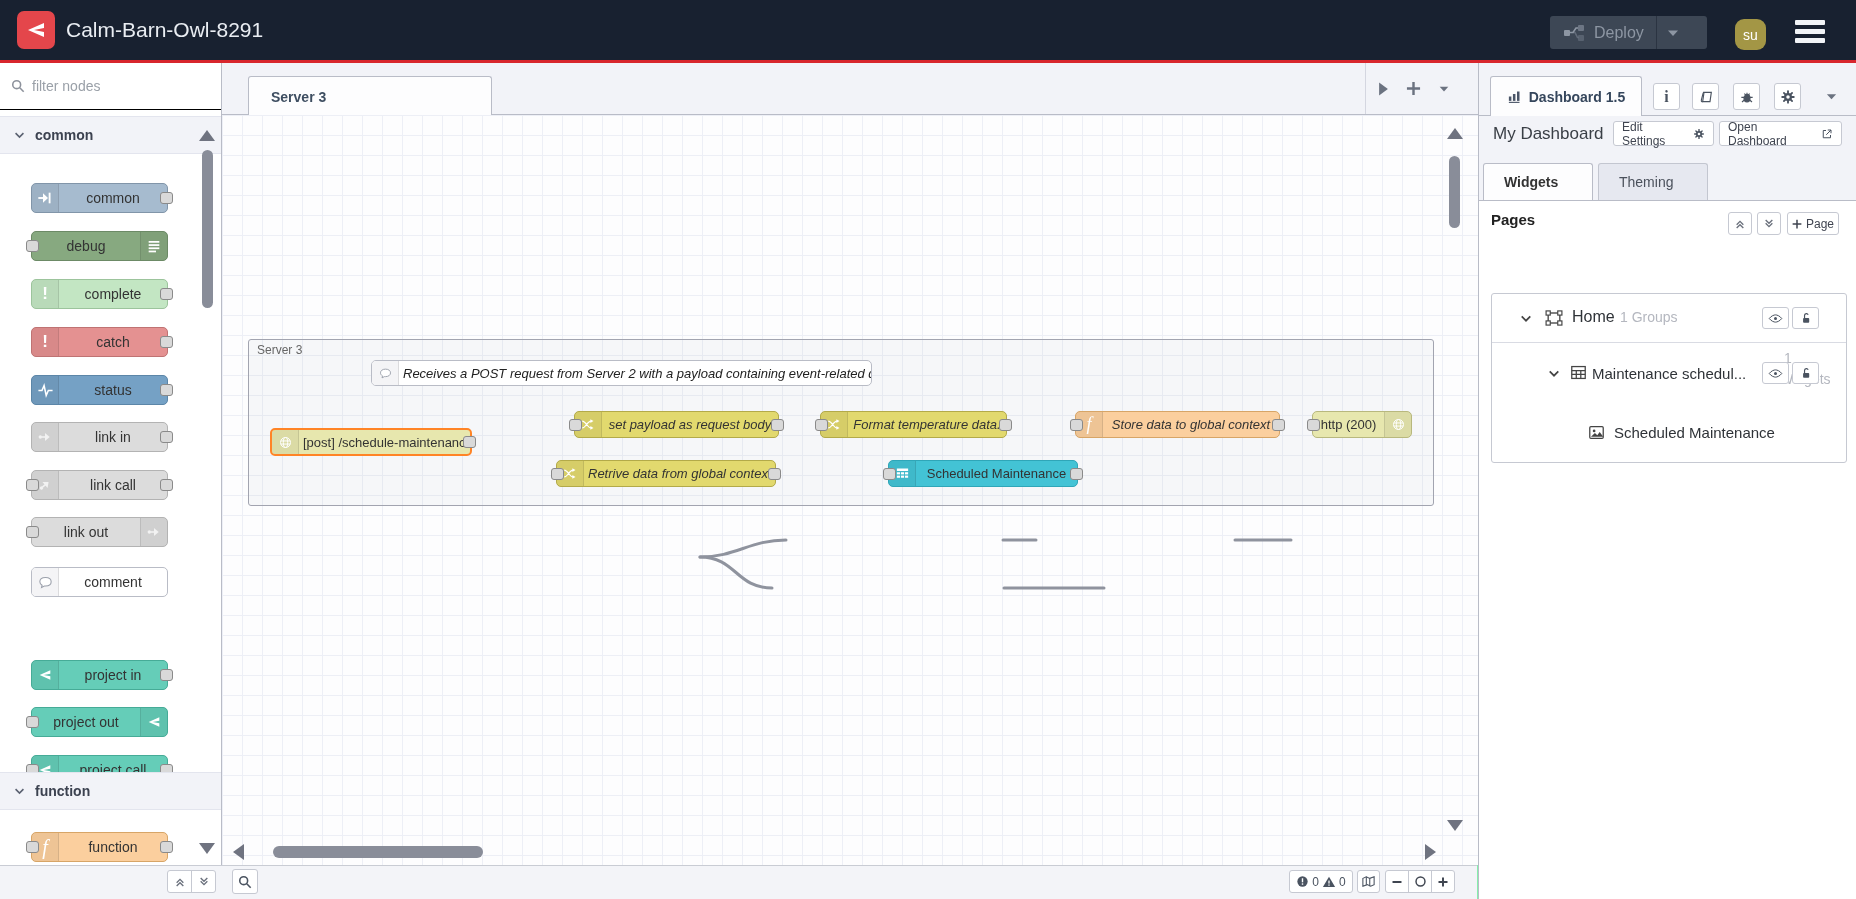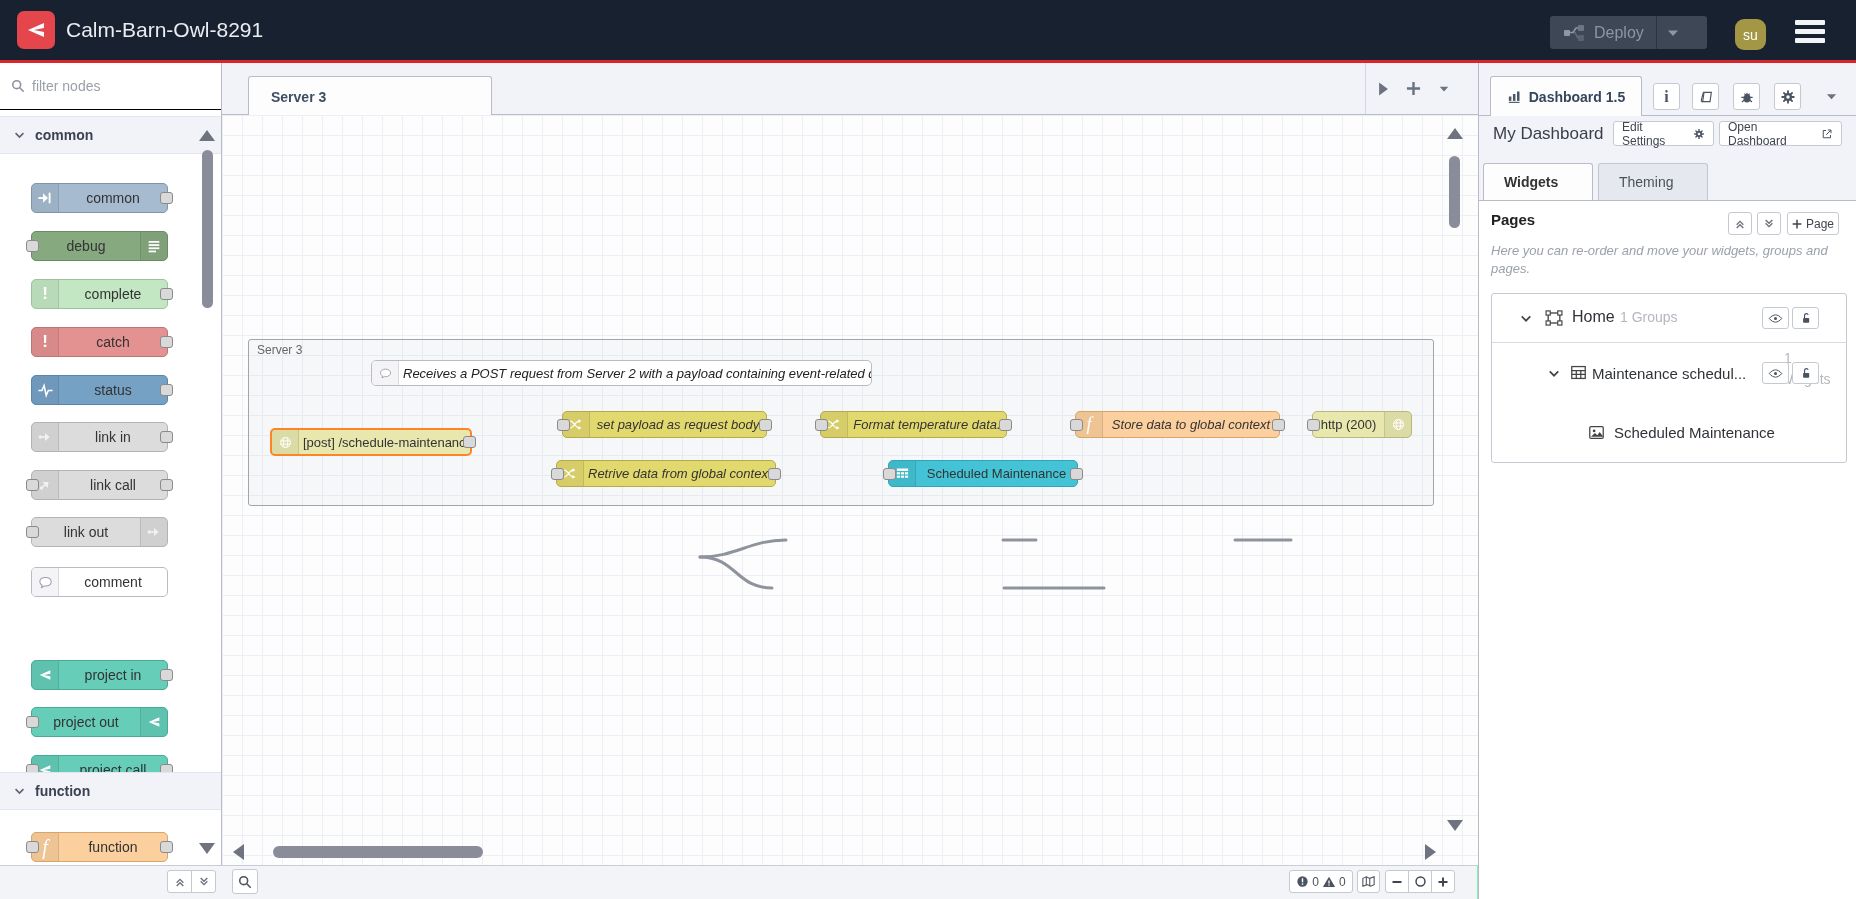--- a/index.html
+++ b/index.html
@@ -356,21 +356,21 @@
             <g stroke="#fff" fill="none" stroke-width="1.6">
               <circle cx="12" cy="12" r="8"></circle>
               <ellipse cx="12" cy="12" rx="3.5" ry="8"></ellipse>
               <path d="M4.5 9.5h15M4.5 14.5h15"></path>
             </g>
           </svg>
         </span>
       <span class="lbl">[post] /schedule-maintenance</span>
         <span class="port po"></span>
     </div>
-    <div class="node flow c-khaki" style="left:340px;top:296px;width:205px;height:27px">
+    <div class="node flow c-khaki" style="left:352px;top:296px;width:205px;height:27px">
       <span class="stripe sl">
           <svg width="15" height="15" viewBox="0 0 24 24">
             <g stroke="#fff" stroke-width="2" fill="none">
               <path d="M2 6.5c6 0 8 11 14 11M2 17.5c6 0 8-11 14-11"></path>
             </g>
             <g fill="#fff">
               <path d="M15 3.5 20 6.5 15 9.5z"></path>
               <path d="M15 14.5 20 17.5 15 20.5z"></path>
             </g>
           </svg>
@@ -641,21 +641,20 @@
     <div class="abs btn" style="left:308px;top:149px;width:52px;height:23px;gap:4px;font-size:12px;color:#3f4450">
       <span>
           <svg width="10" height="10" viewBox="0 0 16 16">
             <g stroke="#3f4450" stroke-width="2.4">
               <path d="M8 1v14M1 8h14"></path>
             </g>
           </svg>
         </span>
       <span>Page</span>
     </div>
-    <div class="abs" id="helptext">Here you can re-order and move your widgets, groups and pages.</div>
 
     <div class="abs" id="tree">
 
       <div class="trow" style="top:0;height:48px;border-bottom:1px solid #d9dbe3">
         <span class="abs" style="left:28px;top:19px">
             <svg width="12" height="12" viewBox="0 0 14 14">
               <path d="M2 4l5 5 5-5" stroke="#444" stroke-width="2" fill="none"></path>
             </svg>
           </span>
         <span class="abs" style="left:52px;top:14px">

